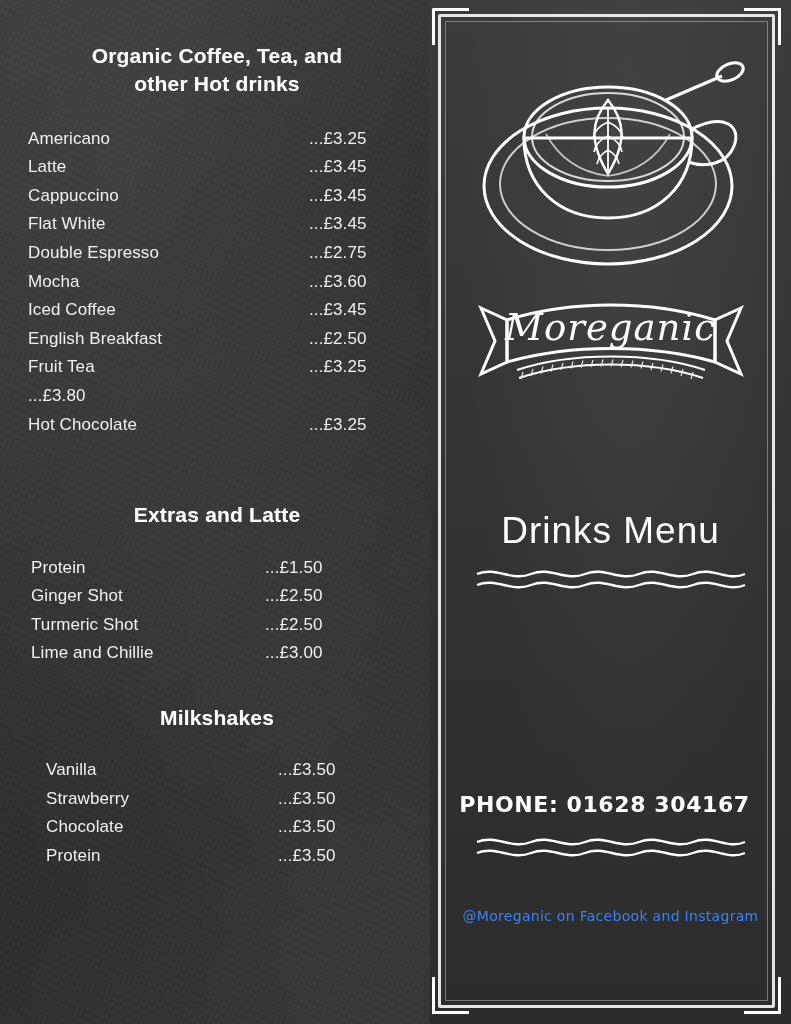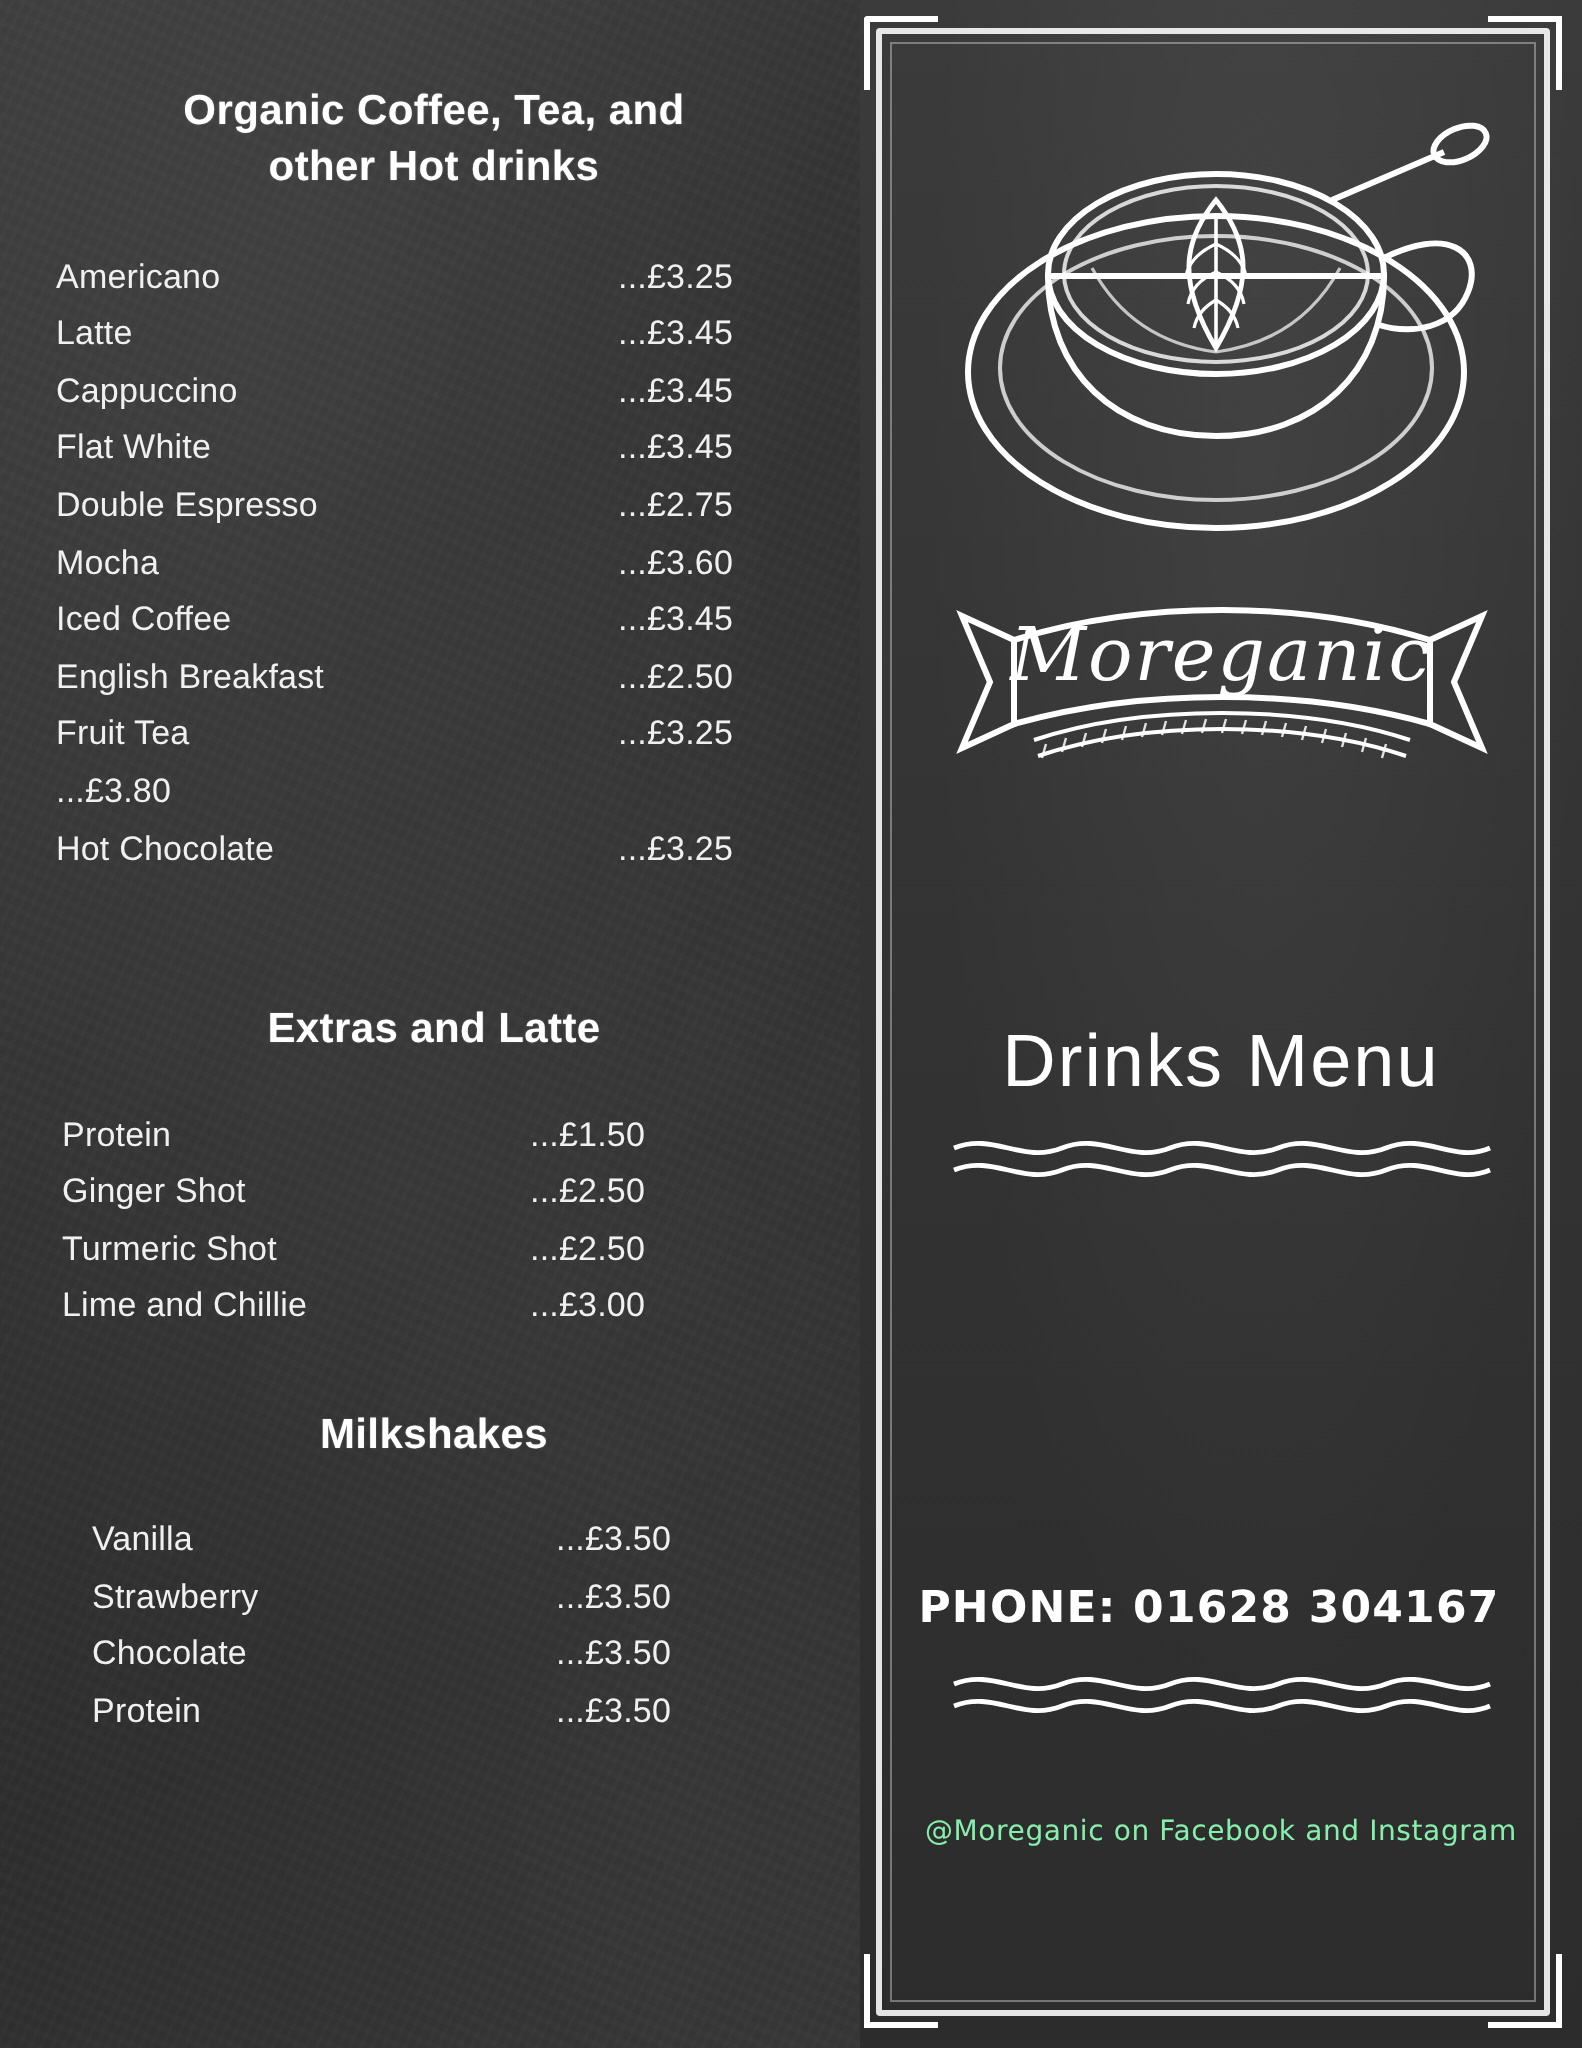--- a/index.html
+++ b/index.html
@@ -209,21 +209,21 @@
     font-family: "DejaVu Sans", sans-serif;
   }
   .social {
     position: absolute;
     left: 0;
     right: 0;
     top: 908px;
     text-align: center;
     font-size: 14px;
     letter-spacing: 0.3px;
-    color: #86efac;
+    color: #3b82f6;
     font-family: "DejaVu Sans", sans-serif;
   }
 </style>
 </head>
 <body>
 
 <div class="board"></div>
 
 <div class="layout">
 

